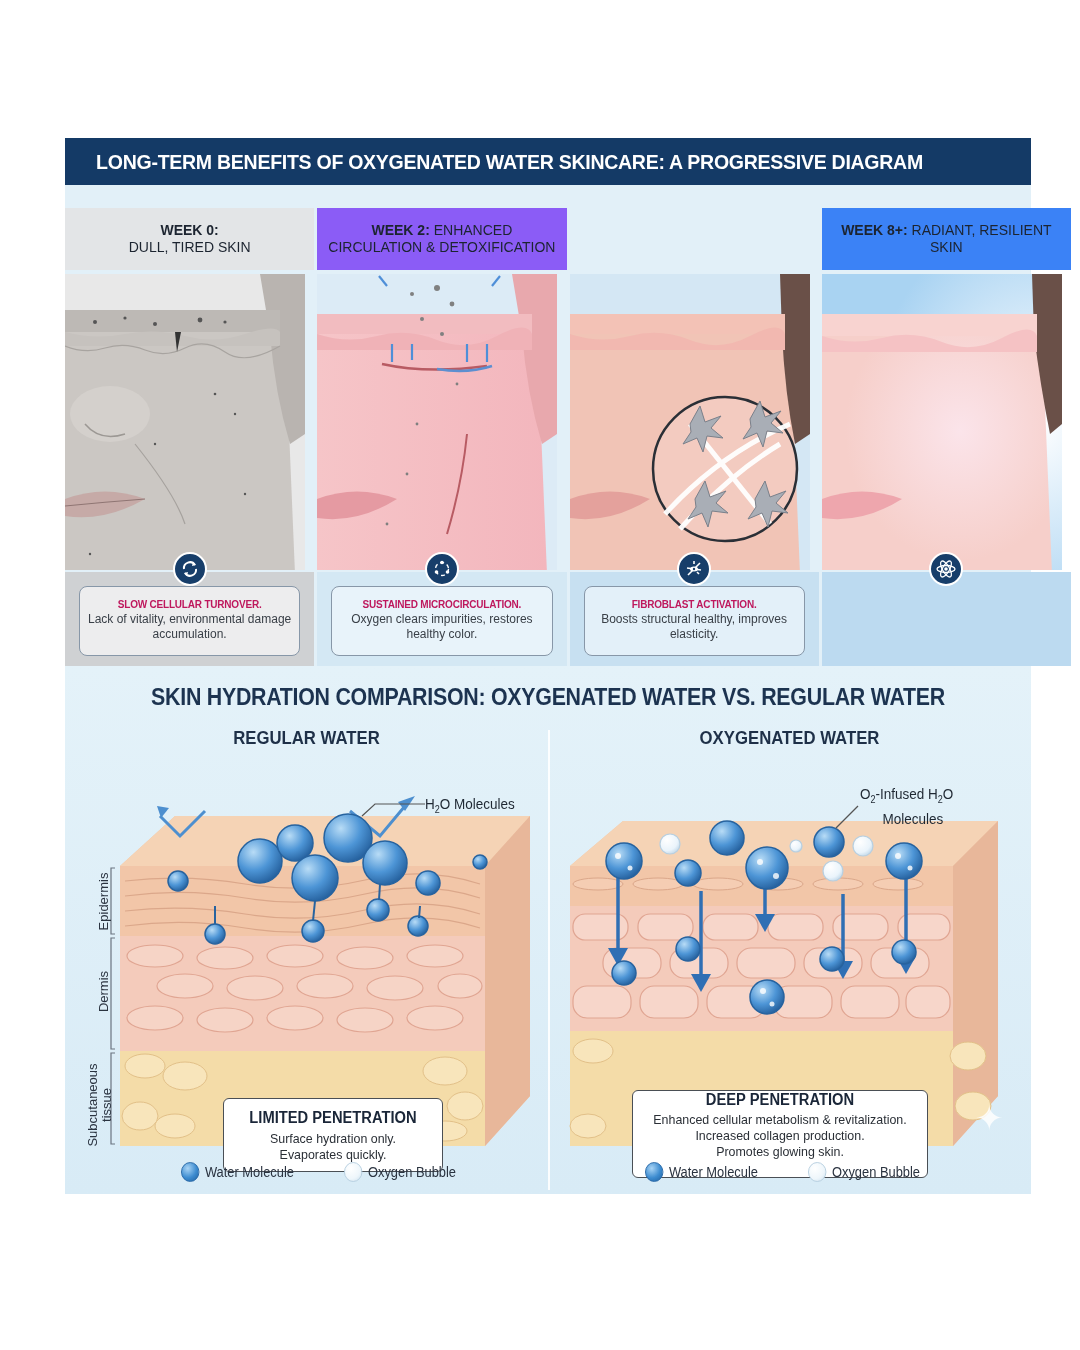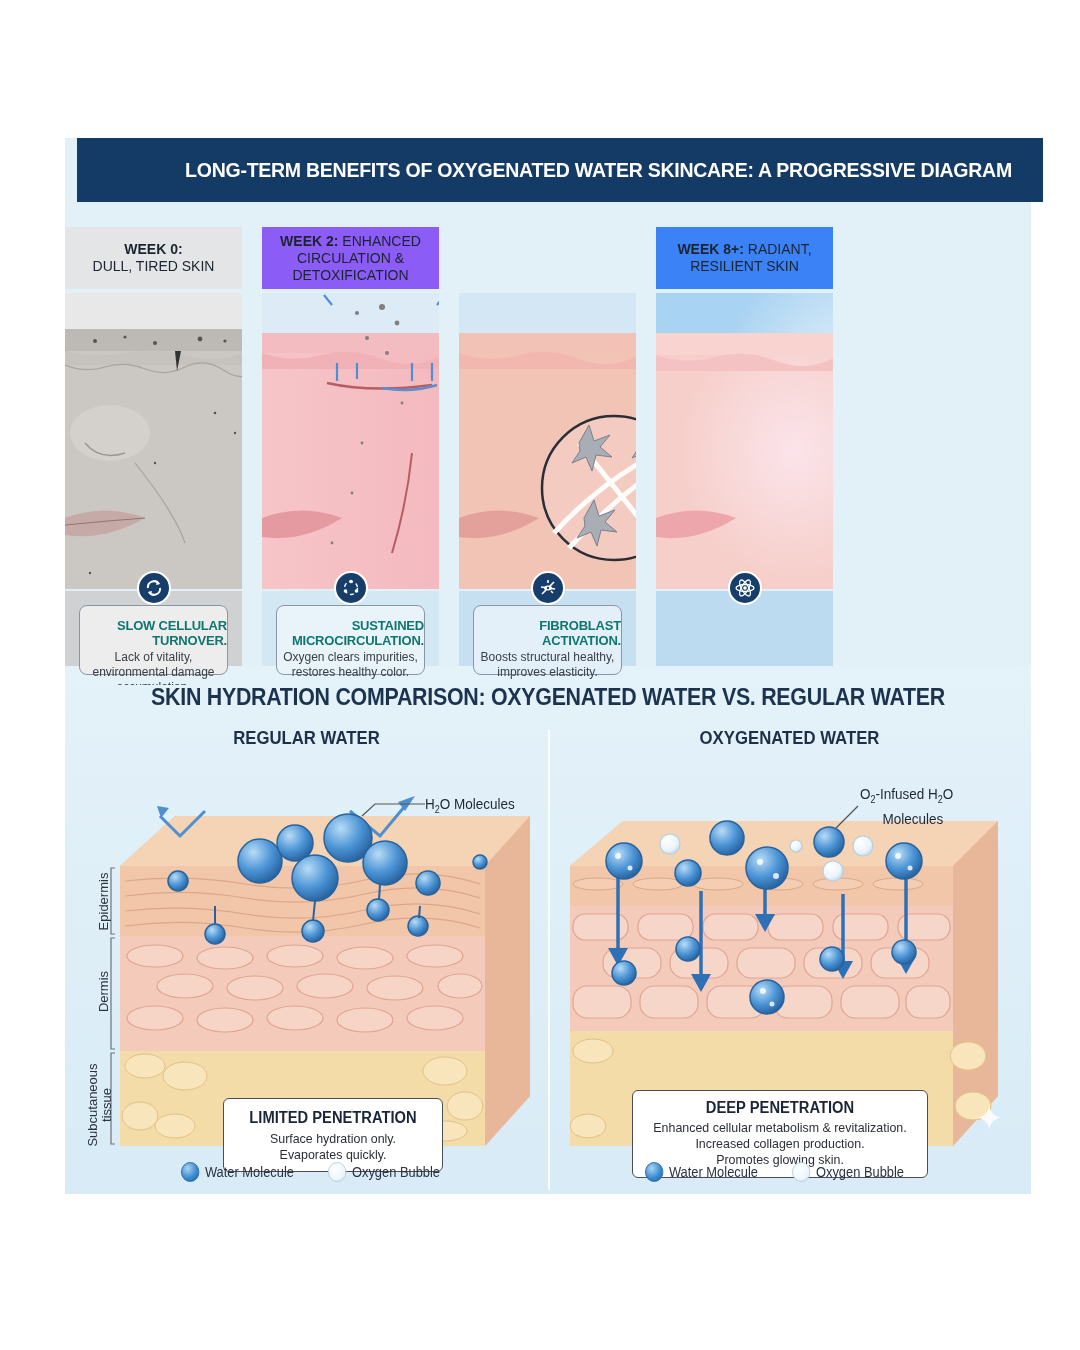--- a/index.html
+++ b/index.html
@@ -2,37 +2,37 @@
 <html><head>
 <meta charset="utf-8">
 <style>
   * { box-sizing: border-box; margin: 0; padding: 0; }
   html, body { width: 1080px; height: 1350px; background: #ffffff; overflow: hidden; }
   body { font-family: "Liberation Sans", "DejaVu Sans", sans-serif; color: #1c2a3a; position: relative; }
 
   .sheet { position: absolute; left: 65px; top: 138px; width: 966px; height: 1056px; background: #e2f0f8; }
 
   
-  .title-bar { position: absolute; left: 12px; top: 0; width: 966px; height: 64px; background: #143a66;
-    display: flex; align-items: center; justify-content: flex-end; }
+  .title-bar { position: absolute; left: 0; top: 0; width: 966px; height: 47px; background: #143a66;
+    display: flex; align-items: center; justify-content: flex-start; }
   .title-bar h1 { color: #ffffff; font-size: 21px; font-weight: bold; letter-spacing: -0.3px; transform: scaleX(0.93); white-space: nowrap; }
 
   
-  .panels { position: absolute; left: 0; top: 70px; width: 768px; height: 458px; display: flex; gap: 20px; margin-top: 19px; }
+  .panels { position: absolute; left: 0; top: 70px; width: 1006px; height: 458px; display: flex; gap: 3px; }
   .panel { position: relative; flex: 1; height: 458px; overflow: hidden; }
   .panel .label { position: absolute; left: 0; top: 0; width: 100%; height: 62px; display: flex; align-items: center; justify-content: center;
     text-align: center; font-size: 14px; line-height: 17px; text-transform: uppercase; color: #1c2430; padding: 0 10px; }
   .panel .label b { font-weight: bold; }
   .panel .art { position: absolute; left: 0; top: 66px; width: 100%; height: 296px; overflow: hidden; }
   .panel .bottom { position: absolute; left: 0; top: 364px; width: 100%; height: 94px; }
   .panel .badge { position: absolute; left: 50%; top: 344px; width: 34px; height: 34px; margin-left: -17px; border-radius: 50%;
     background: #173e6a; border: 2px solid #ffffff; display: flex; align-items: center; justify-content: center; z-index: 3; }
   .panel .card { position: absolute; left: 14px; right: 14px; top: 378px; height: 70px; border-radius: 8px; border: 1.5px solid #8797a8;
     text-align: center; padding-top: 12px; z-index: 2; }
-  .card .card-title { font-size: 13px; font-weight: bold; color: #0f766e; letter-spacing: -0.2px; text-align: right; }
+  .card .card-title { font-size: 10px; font-weight: bold; color: #be185d; letter-spacing: -0.2px; }
   .card .card-body { font-size: 12px; color: #3a4048; line-height: 15px; margin-top: 2px; padding: 0 6px; }
 
   .p0 .label { background: #e3e5e7; }
   .p0 .bottom { background: #cfd1d3; }
   .p0 .card { background: #ededee; }
   .p1 .label { background: #8b5cf6; }
   .p1 .bottom { background: #d4e8f4; }
   .p1 .card { background: #e8f3fa; }
   .p2 .label { background: #cfe5f3; }
   .p2 .bottom { background: #c7e0f1; }
@@ -52,21 +52,21 @@
   .diagram { position: absolute; top: 100px; width: 483px; height: 390px; }
   .diagram svg { position: absolute; left: 0; top: 0; }
 
   .callout-label { position: absolute; font-size: 15px; color: #1f2833; transform: scaleX(0.9); transform-origin: left top; white-space: nowrap; line-height: 19px; }
   .callout-label sub { font-size: 10px; }
 
   .info-box { position: absolute; background: #ffffff; border: 1.5px solid #4a4f55; border-radius: 6px; text-align: center; }
   .info-box .ib-title { font-size: 16px; font-weight: bold; color: #1a2638; transform: scaleX(0.92); }
   .info-box .ib-body { font-size: 13.5px; color: #2a2f36; line-height: 16px; transform: scaleX(0.92); }
 
-  .legend { position: absolute; top: 496px; display: flex; align-items: center; gap: 4px; font-size: 14px; color: #2a3340; }
+  .legend { position: absolute; top: 496px; display: flex; align-items: center; gap: 20px; font-size: 14px; color: #2a3340; }
   .legend .item { display: flex; align-items: center; gap: 6px; margin-right: 20px; transform: scaleX(0.92); transform-origin: left center; }
   .dot-water { width: 20px; height: 20px; border-radius: 50%; background: radial-gradient(circle at 35% 30%, #a9d4f5 0%, #3d8cd0 55%, #1f5f9e 100%); border: 1px solid #2a6aa8; }
   .dot-oxy { width: 20px; height: 20px; border-radius: 50%; background: radial-gradient(circle at 35% 30%, #ffffff 0%, #eef6fb 60%, #c9dfee 100%); border: 1px solid #b7cfe0; }
 
   .layer-label { position: absolute; font-size: 13px; color: #2a3340; transform: rotate(-90deg); transform-origin: center; white-space: nowrap; text-align: center; }
   .sparkle { position: absolute; color: #ffffff; opacity: 0.85; font-size: 34px; }
 </style>
 </head>
 <body>
 
@@ -463,21 +463,21 @@
             <circle cx="362" cy="102" r="2.5"></circle>
             <circle cx="215" cy="225" r="3"></circle>
             <circle cx="224" cy="238" r="2.5"></circle>
           </g>
         <path d="M288 62 L310 40" stroke="#555" stroke-width="1.2" fill="none"></path>
       </svg>
       <div class="callout-label" style="left:312px; top:18px; text-align:center;">
         <div><span>O</span><sub>2</sub><span>-Infused H</span><sub>2</sub><span>O</span></div>
         <div style="padding-left:14px;">Molecules</div>
       </div>
-      <div class="info-box" style="left:84px; top:324px; width:296px; height:88px; padding-top:8px;">
+      <div class="info-box" style="left:84px; top:324px; width:296px; height:88px; ">
         <div class="ib-title">DEEP PENETRATION</div>
         <div class="ib-body" style="margin-top:3px; white-space:nowrap;">Enhanced cellular metabolism &amp; revitalization.</div>
         <div class="ib-body">Increased collagen production.</div>
         <div class="ib-body">Promotes glowing skin.</div>
       </div>
     </div>
 
     <div class="legend" style="left:116px;">
       <div class="item">
           <span class="dot-water"></span>

